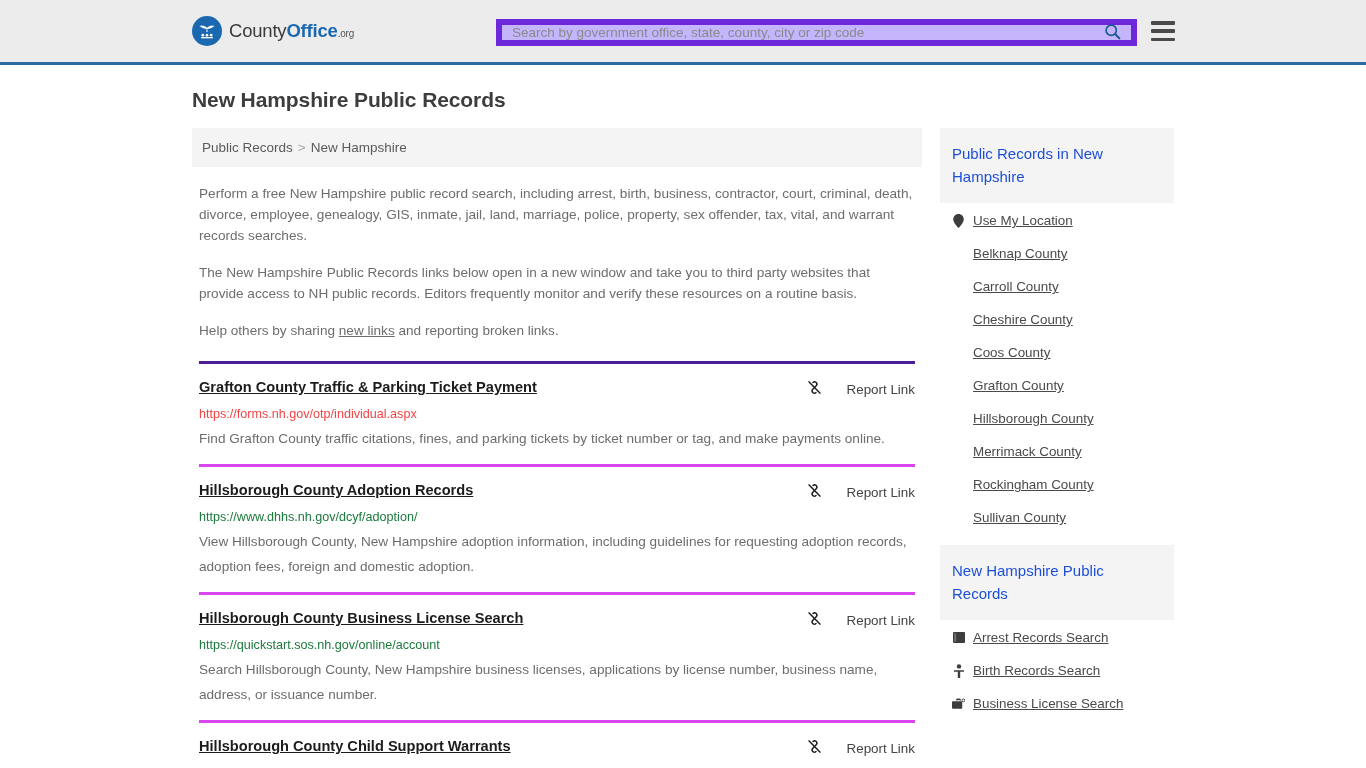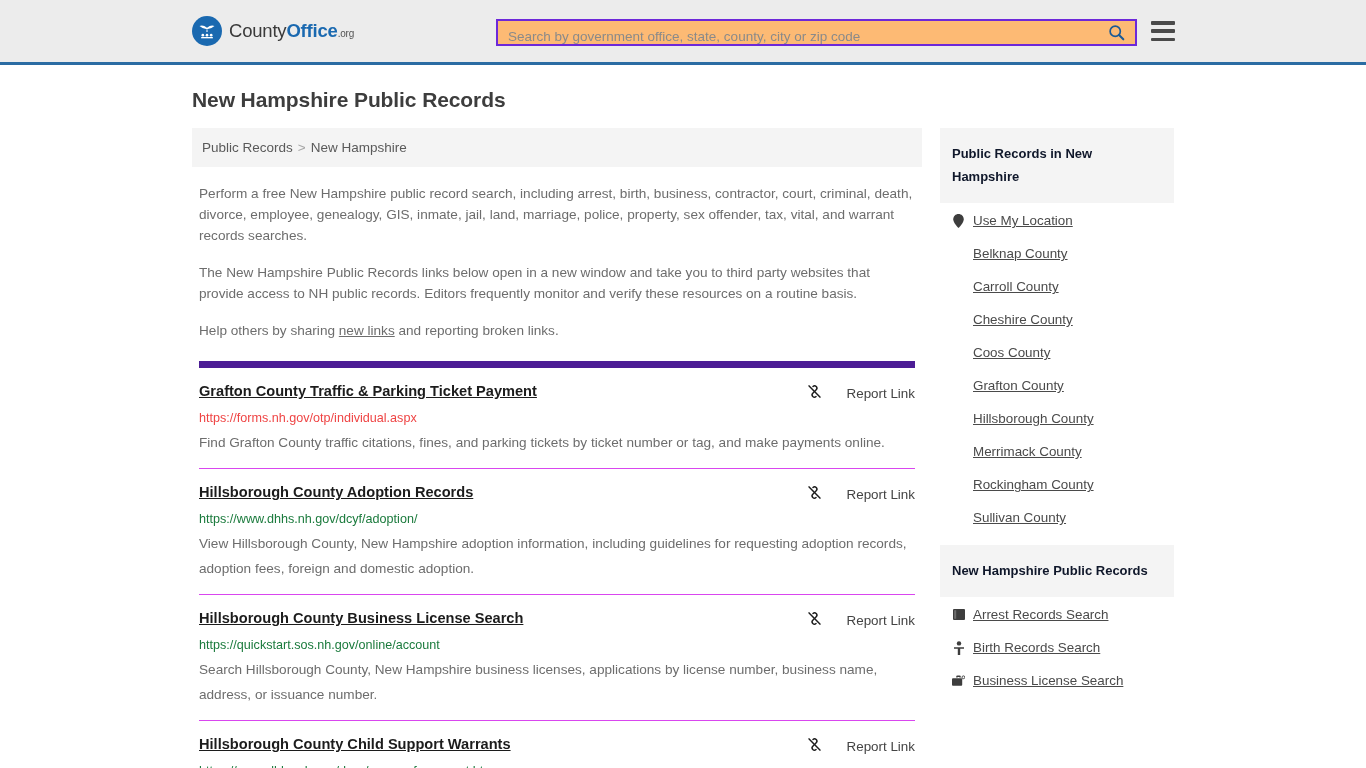--- a/index.html
+++ b/index.html
@@ -50,24 +50,24 @@
   .search-wrap {
     position: absolute;
     left: 496px;
     top: 19px;
     width: 641px;
     height: 27px;
   }
   .search-box {
     width: 100%;
     height: 100%;
-    background: #fdba74;
-    border: 2px solid #6d28d9;
-    display: flex;
-    align-items: flex-end;
+    background: #c4b5fd;
+    border: 6px solid #6d28d9;
+    display: flex;
+    align-items: center;
     padding: 0 8px 0 10px;
   }
   .search-input {
     flex: 1;
     border: 0;
     outline: 0;
     font-family: "Liberation Sans", sans-serif;
     font-size: 13.5px;
     color: #333;
     background: transparent;
@@ -142,25 +142,25 @@
     margin-top: 16px;
   }
   .intro p a {
     color: #6d6d6d;
     text-decoration: underline;
   }
 
   
   .results { margin-top: 20px; padding: 0 7px; }
   .result-item {
-    border-top: 1px solid #d946ef;
+    border-top: 3px solid #d946ef;
     padding-top: 14px;
     padding-bottom: 13px;
   }
-  .result-item:first-child { border-top: 7px solid #4c1d95; }
+  .result-item:first-child { border-top: 3px solid #4c1d95; }
   .result-head {
     display: flex;
     align-items: flex-start;
     justify-content: space-between;
   }
   .result-title {
     font-size: 14.6px;
     font-weight: bold;
     color: #1c1c1c;
     text-decoration: underline;
@@ -192,23 +192,23 @@
     color: #6d6d6d;
     line-height: 25px;
     margin-top: 4px;
   }
 
   
   .side-panel { margin-bottom: 12px; }
   .side-head {
     background: #f4f4f4;
     padding: 14px 12px 15px 12px;
-    font-size: 13px;
-    font-weight: bold;
-    color: #0f172a;
+    font-size: 15px;
+    font-weight: normal;
+    color: #1d4ed8;
     line-height: 23px;
   }
   .side-list { padding: 0 12px; }
   .side-list li {
     list-style: none;
     display: flex;
     align-items: center;
     gap: 8px;
     padding: 10px 0 8px 0;
   }

